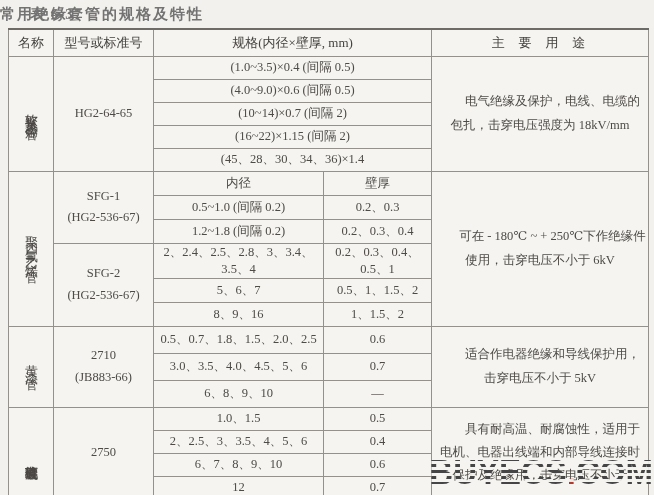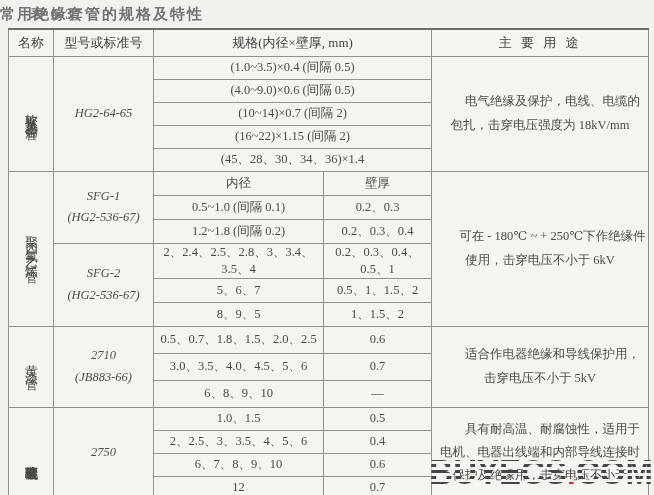--- a/index.html
+++ b/index.html
@@ -51,21 +51,21 @@
     writing-mode:vertical-rl;
     text-orientation:upright;
     font-size:13px;
     color:#4a4744;
   }
   .ls1{letter-spacing:3px;}
   .ls2{letter-spacing:7px;}
   .ls3{letter-spacing:7px;}
   .ls4{letter-spacing:0px;}
 
-  td.model-cell div{line-height:1.7;font-style:italic;}
+  td.model-cell div{line-height:1.7;}
 
   td.use-cell{
     text-align:left;
     padding:2px 9px 2px 10px;
     line-height:1.85;
     text-indent:2em;
     font-size:12.5px;
   }
 
   
@@ -106,21 +106,21 @@
         <col style="width:170px">
         <col style="width:108px">
         <col style="width:217px">
     </colgroup>
 
     <tbody>
         <tr class="hd">
       <td>名称</td>
       <td>型号或标准号</td>
       <td colspan="2">规格(内径×壁厚, mm)</td>
-      <td style="letter-spacing:3px;">主 要 用 途</td>
+      <td style="letter-spacing:3px;font-family:Liberation Mono, monospace;">主 要 用 途</td>
     </tr>
 
     <tr class="r-s1">
       <td rowspan="5" class="name-cell"><span class="vname ls1">软聚氯乙烯管</span></td>
       <td rowspan="5" class="model-cell">
             <div>HG2-64-65</div>
           </td>
       <td colspan="2">(1.0~3.5)×0.4 (间隔 0.5)</td>
       <td rowspan="5" class="use-cell">电气绝缘及保护，电线、电缆的包扎，击穿电压强度为 18kV/mm</td>
     </tr>
@@ -141,41 +141,41 @@
       <td rowspan="6" class="name-cell"><span class="vname ls2">聚四氟乙烯管</span></td>
       <td rowspan="3" class="model-cell">
         <div>SFG-1</div>
         <div>(HG2-536-67)</div>
       </td>
       <td>内径</td>
       <td>壁厚</td>
       <td rowspan="6" class="use-cell">可在 - 180℃ ~ + 250℃下作绝缘件使用，击穿电压不小于 6kV</td>
     </tr>
     <tr class="r-s2">
-      <td>0.5~1.0 (间隔 0.1)</td>
+      <td>0.5~1.0 (间隔 0.2)</td>
       <td>0.2、0.3</td>
     </tr>
     <tr class="r-s2">
       <td>1.2~1.8 (间隔 0.2)</td>
       <td>0.2、0.3、0.4</td>
     </tr>
     <tr class="r-s2">
       <td rowspan="3" class="model-cell">
         <div>SFG-2</div>
         <div>(HG2-536-67)</div>
       </td>
       <td>2、2.4、2.5、2.8、3、3.4、3.5、4</td>
       <td>0.2、0.3、0.4、0.5、1</td>
     </tr>
     <tr class="r-s2">
       <td>5、6、7</td>
       <td>0.5、1、1.5、2</td>
     </tr>
     <tr class="r-s2">
-      <td>8、9、5</td>
+      <td>8、9、16</td>
       <td>1、1.5、2</td>
     </tr>
 
     <tr class="r-s3">
       <td rowspan="3" class="name-cell"><span class="vname ls3">黄漆管</span></td>
       <td rowspan="3" class="model-cell">
         <div>2710</div>
         <div>(JB883-66)</div>
       </td>
       <td>0.5、0.7、1.8、1.5、2.0、2.5</td>

